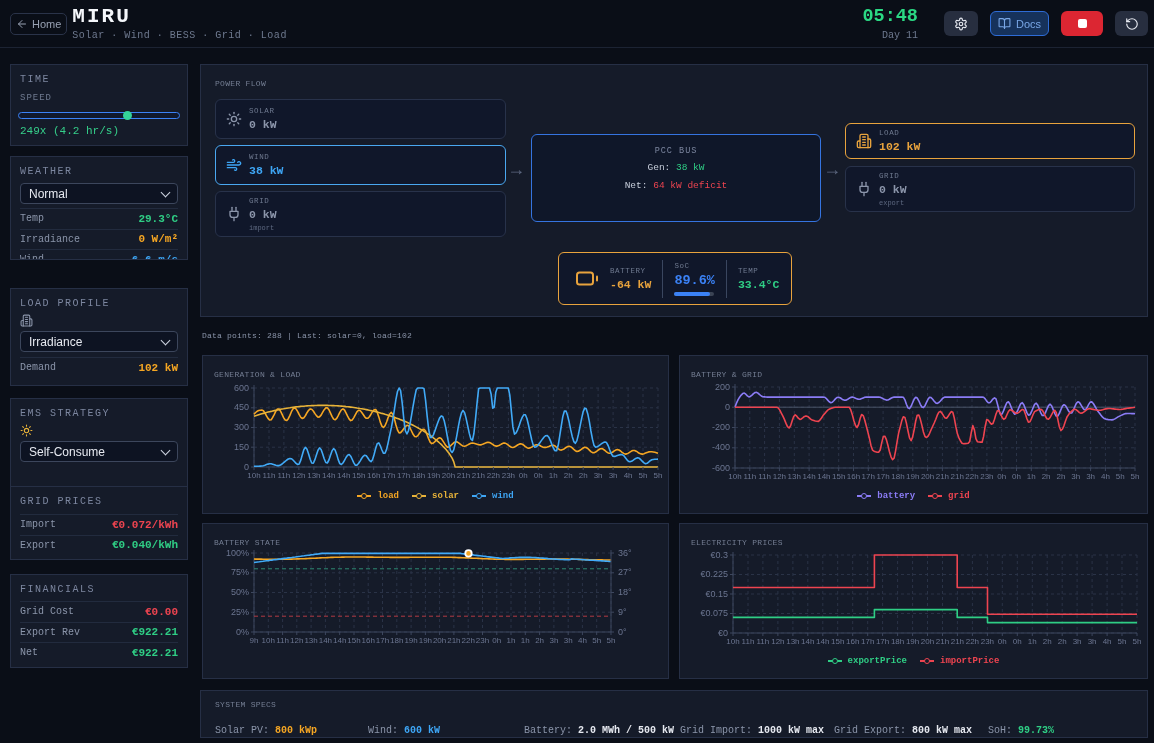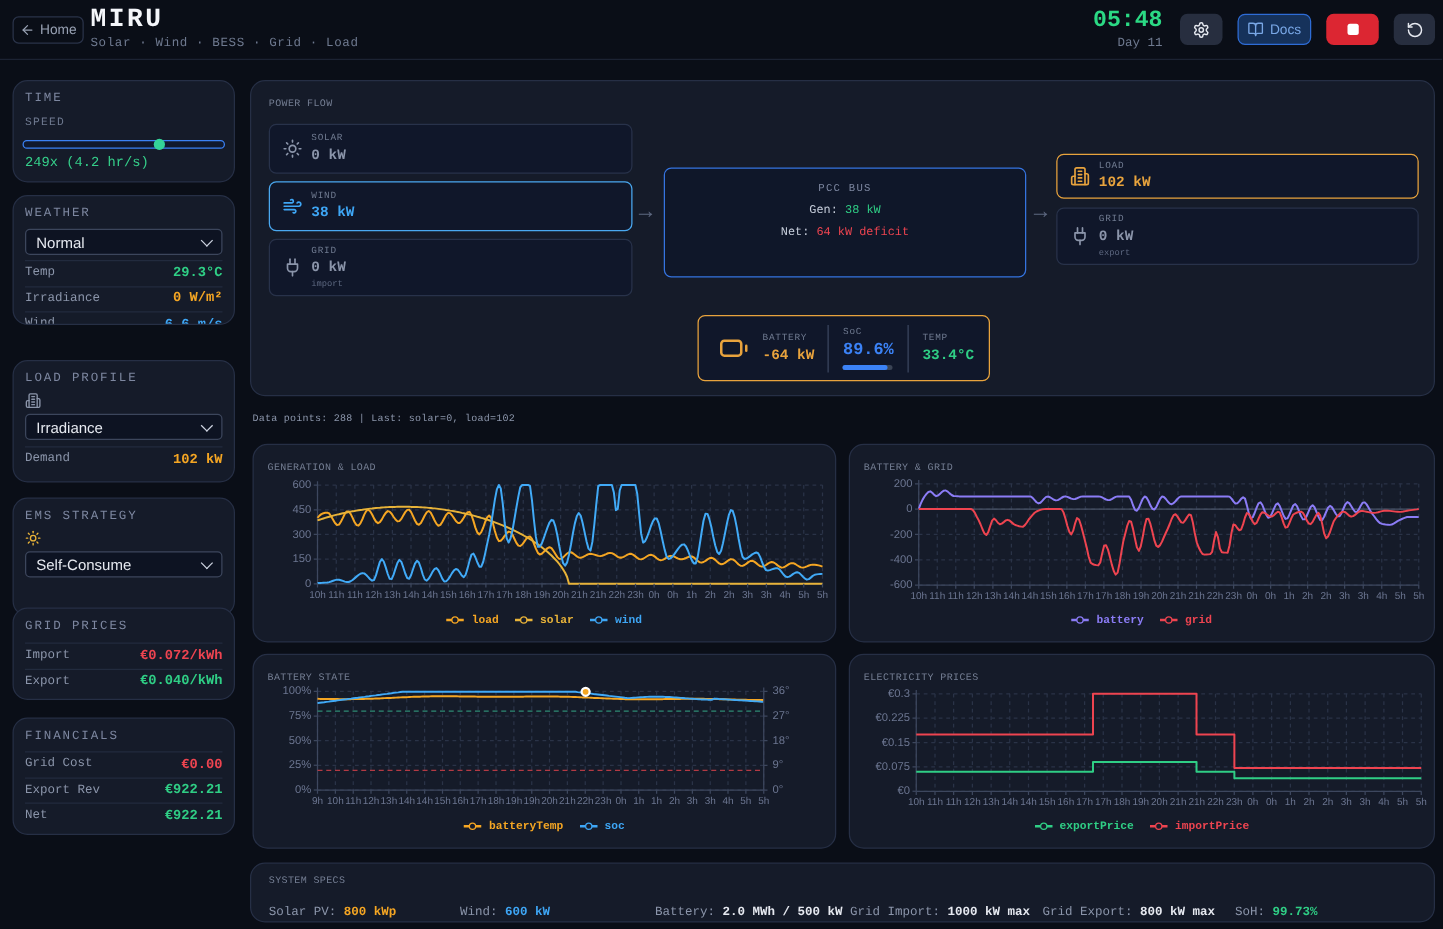--- a/index.html
+++ b/index.html
@@ -4,34 +4,34 @@
 <style>
 * { margin:0; padding:0; box-sizing:border-box; }
 html,body { width:1154px; height:743px; overflow:hidden; }
 body { background:#0a0e17; font-family:"Liberation Mono", monospace; color:#e6e9f0; }
 
 
 header { height:48px; display:flex; align-items:center; padding:0 6px 0 10px; border-bottom:1px solid #1c2333; }
 .home-btn { display:flex; align-items:center; gap:4px; color:#98a1b3; font-family:"Liberation Sans",sans-serif; font-size:11px; border:1px solid #2a3349; border-radius:5px; padding:4px 5px; background:transparent; margin-right:5px; }
 .titleblock .t1 { font-size:21px; font-weight:bold; letter-spacing:2px; color:#f4f6fa; line-height:20px; }
 .titleblock .t2 { font-size:10px; color:#6f7a90; margin-top:3px; letter-spacing:0.5px; }
-.hdr-right { margin-left:auto; display:flex; align-items:center; gap:12px; } .hdr-right .clock { margin-right:2px; }
+.hdr-right { margin-left:auto; display:flex; align-items:center; gap:12px; } .hdr-right .clock { margin-right:14px; }
 .clock { text-align:right; margin-right:2px; }
 .clock .time { font-size:18.5px; font-weight:bold; color:#2bd984; letter-spacing:0px; line-height:20px; }
 .clock .day { font-size:10px; color:#6f7a90; margin-top:3px; }
 .icon-btn { width:34px; height:25px; border-radius:6px; background:#272e3f; display:flex; align-items:center; justify-content:center; }
 .docs-btn { height:25px; border-radius:6px; background:#16325b; border:1px solid #2e6cd6; color:#79a7e6; font-family:"Liberation Sans",sans-serif; font-size:11px; display:flex; align-items:center; gap:5px; padding:0 7px; }
 .stop-btn { width:42px; height:25px; border-radius:6px; background:#dc2632; display:flex; align-items:center; justify-content:center; }
 .stop-sq { width:9px; height:9px; background:#fff; border-radius:2px; }
 
 
 .layout { display:flex; gap:12px; padding:16px 6px 0 10px; }
 aside { width:178px; flex:none; position:relative; height:670px; }
 main { flex:1; min-width:0; position:relative; height:676px; }
-.panel { background:#151b29; border:1px solid #262f45; border-radius:12px; }
+.panel { background:#151b29; border:1px solid #262f45; border-radius:0; }
 .side-panel { padding:9px; position:absolute; left:0; width:178px; overflow:hidden; }
 .ptitle { font-size:10px; color:#7d87a0; letter-spacing:1.5px; margin-bottom:10px; }
 
 .lab { font-size:9px; color:#6f7a90; letter-spacing:1px; }
 .speedval { font-size:11px; color:#35cf8a; margin-top:3px; }
 
 .slider { position:relative; height:13px; margin-top:6px; margin-left:-2px; margin-right:-2px; }
 .slider .track { position:absolute; top:3px; left:0; right:0; height:7px; border-radius:99px; background:#10192e; border:1.5px solid #3b82f6; box-sizing:border-box; }
 .slider .thumb { position:absolute; top:2px; left:calc(67.5% - 4.5px); width:9px; height:9px; border-radius:50%; background:#34d399; }
 
@@ -676,24 +676,20 @@
 <line x1="365.2" y1="108" x2="365.2" y2="111" stroke="#3d475e"></line>
 <text x="365.2" y="119" text-anchor="middle" font-size="8" fill="#6b7590" font-family="Liberation Sans">3h</text>
 <line x1="379.4" y1="108" x2="379.4" y2="111" stroke="#3d475e"></line>
 <text x="379.4" y="119" text-anchor="middle" font-size="8" fill="#6b7590" font-family="Liberation Sans">4h</text>
 <line x1="393.7" y1="108" x2="393.7" y2="111" stroke="#3d475e"></line>
 <text x="393.7" y="119" text-anchor="middle" font-size="8" fill="#6b7590" font-family="Liberation Sans">5h</text>
 <line x1="408.0" y1="108" x2="408.0" y2="111" stroke="#3d475e"></line>
 <text x="408.0" y="119" text-anchor="middle" font-size="8" fill="#6b7590" font-family="Liberation Sans">5h</text>
 <circle cx="265.5" cy="29.4" r="3.2" fill="#f5a623" stroke="#ffffff" stroke-width="1.8"></circle>
           </svg>
-      <div class="legend">
-            <span class="c-orange"><i class="lico" style="color:#f5a623"></i>batteryTemp</span>
-            <span class="c-blue"><i class="lico" style="color:#3ea6f5"></i>soc</span>
-          </div>
     </div>
     <div class="panel chart-panel r2">
           <div class="ptitle">ELECTRICITY PRICES</div>
           <svg width="469" height="156" viewBox="0 0 469 156">
 <line x1="53" y1="31.0" x2="457" y2="31.0" stroke="#2a3347" stroke-width="1" stroke-dasharray="3,3"></line>
 <line x1="53" y1="50.5" x2="457" y2="50.5" stroke="#2a3347" stroke-width="1" stroke-dasharray="3,3"></line>
 <line x1="53" y1="70.0" x2="457" y2="70.0" stroke="#2a3347" stroke-width="1" stroke-dasharray="3,3"></line>
 <line x1="53" y1="89.5" x2="457" y2="89.5" stroke="#2a3347" stroke-width="1" stroke-dasharray="3,3"></line>
 <line x1="53" y1="109.0" x2="457" y2="109.0" stroke="#2a3347" stroke-width="1" stroke-dasharray="3,3"></line>
 <line x1="53.0" y1="31" x2="53.0" y2="109" stroke="#2a3347" stroke-width="1" stroke-dasharray="3,3"></line>

